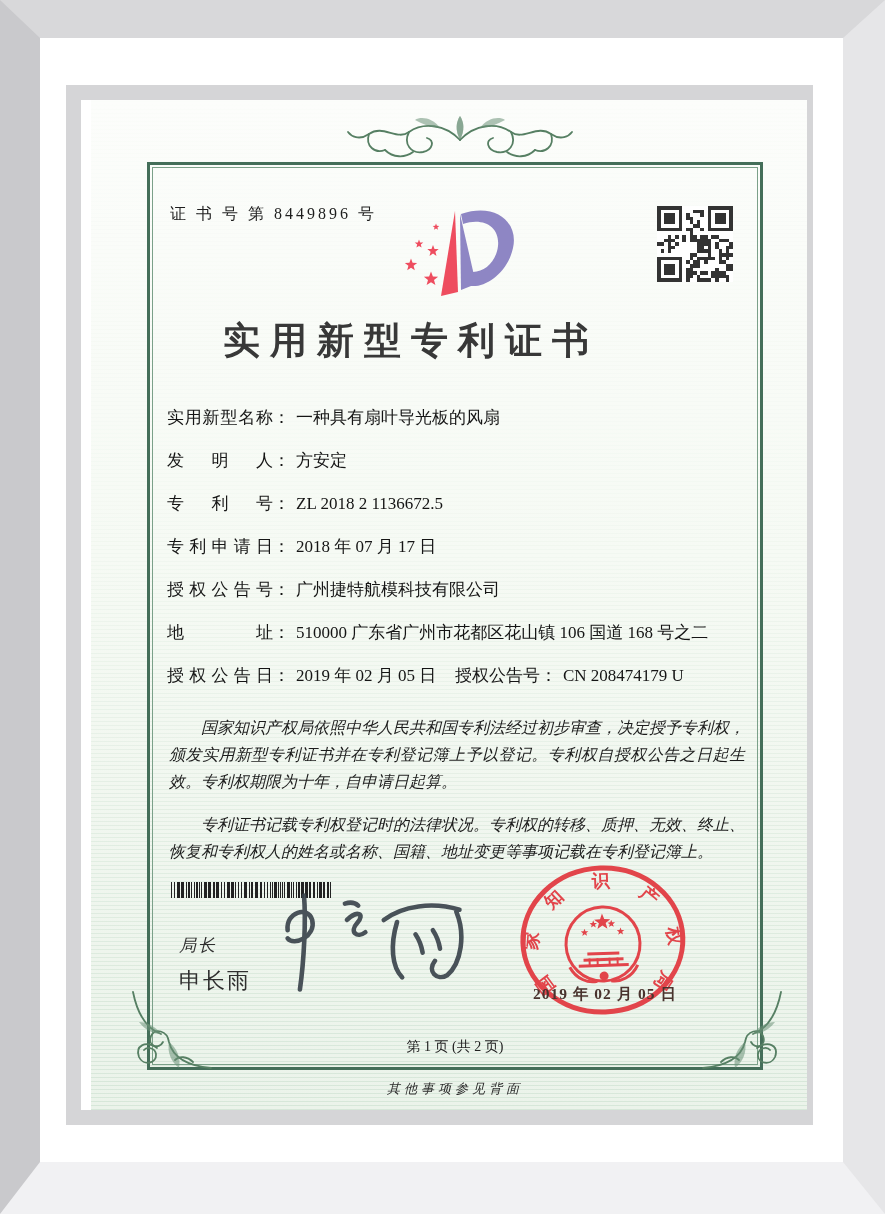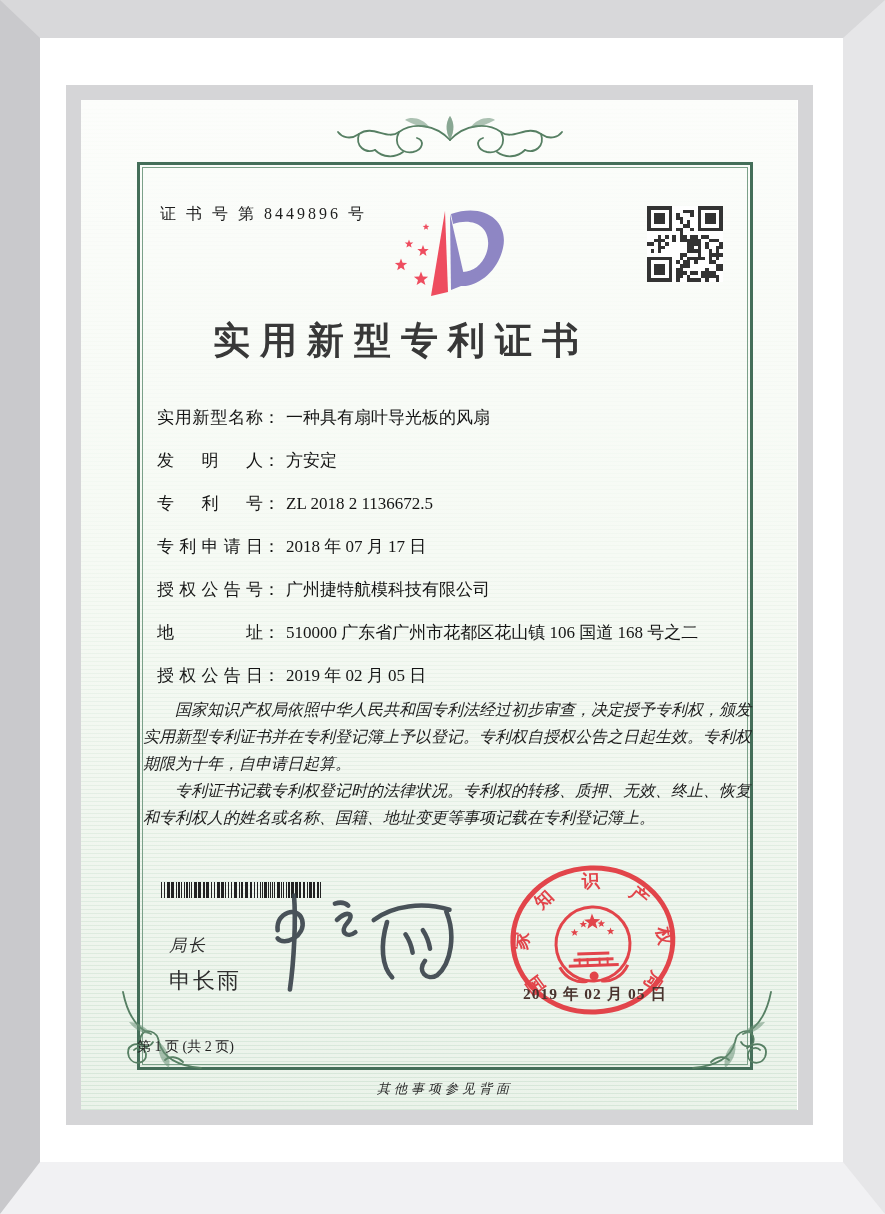--- a/index.html
+++ b/index.html
@@ -6,21 +6,21 @@
   .scene{position:relative;width:885px;height:1214px;overflow:hidden;
          font-family:"Liberation Serif","DejaVu Serif",serif;color:#222;}
   
   .bevel{position:absolute;inset:0;box-sizing:border-box;
          border-style:solid;border-width:38px 42px 52px 40px;
          border-color:#d8d8da #e6e6e8 #f1f1f3 #c9c9cc;background:#ffffff;}
   
   .band{position:absolute;left:66px;top:85px;width:747px;height:1040px;
         box-sizing:border-box;border:15px solid #d5d5d7;background:transparent;}
   
-  .paper{position:absolute;left:81px;top:100px;width:716px;height:1010px;
+  .paper{position:absolute;left:91px;top:100px;width:716px;height:1010px;
          background:linear-gradient(180deg,#fcfdfb 0%,#f6faf4 45%,#ebf3ea 100%);}
   .waves{position:absolute;inset:0;pointer-events:none;
          background:repeating-linear-gradient(0deg,rgba(108,168,128,.16) 0 1px,transparent 1px 4px);
          -webkit-mask-image:linear-gradient(180deg,rgba(0,0,0,.06) 0%,rgba(0,0,0,.15) 40%,rgba(0,0,0,.65) 72%,#000 100%);
          mask-image:linear-gradient(180deg,rgba(0,0,0,.06) 0%,rgba(0,0,0,.15) 40%,rgba(0,0,0,.65) 72%,#000 100%);}
   
   .gb-outer{position:absolute;left:56px;top:62px;width:616px;height:908px;
             box-sizing:border-box;border:3px solid #446e59;}
   .gb-inner{position:absolute;inset:2px;border:1px solid #7ba089;}
   .flourish{position:absolute;stroke:#567f63;fill:none;stroke-width:1.8;stroke-linecap:round;}
@@ -29,34 +29,34 @@
   .logo{position:absolute;left:306px;top:100px;}
   .qr{position:absolute;left:566px;top:106px;}
   .title{position:absolute;left:56px;top:216px;width:528px;text-align:center;
          font-size:37px;font-weight:600;letter-spacing:10px;color:#383838;}
   .frow{position:absolute;left:76px;font-size:17px;white-space:nowrap;color:#151515;}
   .flabel{display:inline-block;width:106px;text-align:justify;text-align-last:justify;vertical-align:bottom;}
   .fcolon{margin-right:6px;}
   .pair2{position:absolute;left:288px;top:0;}
   .legal{position:absolute;left:62px;top:598px;width:608px;font-size:16px;line-height:27px;
          font-style:italic;color:#1c1c1c;text-align:justify;}
-  .legal p{margin:0;text-indent:2em;font-family:Liberation Mono, monospace;}
+  .legal p{margin:16px;text-indent:2em;}
   .barcode{position:absolute;left:80px;top:782px;}
   .director-title{position:absolute;left:88px;top:834px;font-family:"Liberation Sans","DejaVu Sans",sans-serif;
                   font-size:17px;letter-spacing:2px;color:#2f2f2f;font-style:italic;}
   .director-name{position:absolute;left:88px;top:866px;font-family:"Liberation Sans","DejaVu Sans",sans-serif;
                  font-size:22px;letter-spacing:2px;color:#2f2f2f;}
   .signature{position:absolute;left:168px;top:788px;stroke:#3c454d;stroke-width:4.5;fill:none;
              stroke-linecap:round;stroke-linejoin:round;opacity:.92;}
   .seal{position:absolute;left:424px;top:760px;transform:rotate(-2deg);z-index:4;opacity:.93;}
   .seal text{font-size:18px;font-weight:bold;fill:#e2383f;text-anchor:middle;
              font-family:"Liberation Serif","DejaVu Serif",serif;}
   .seal-date{position:absolute;left:442px;top:884px;z-index:5;font-size:15.5px;font-weight:600;
              letter-spacing:1px;color:#49332e;}
-  .page-number{position:absolute;left:56px;top:938px;width:616px;text-align:left;font-size:14px;color:#222;}
+  .page-number{position:absolute;left:56px;top:938px;width:616px;text-align:center;font-size:14px;color:#222;}
   .back-note{position:absolute;left:56px;top:980px;width:616px;text-align:center;font-size:13px;
              font-style:italic;letter-spacing:4px;color:#2b2b2b;}
 </style>
 </head>
 <body>
 
 <div class="scene">
   <div class="bevel"></div>
   <div class="band"></div>
 
@@ -262,20 +262,23 @@
       <span class="flabel">专利申请日</span><span class="fcolon">：</span><span>2018 年 07 月 17 日</span>
     </div>
     <div class="frow" style="top:478px">
       <span class="flabel">授权公告号</span><span class="fcolon">：</span><span>广州捷特航模科技有限公司</span>
     </div>
     <div class="frow" style="top:521px">
       <span class="flabel">地址</span><span class="fcolon">：</span><span>510000 广东省广州市花都区花山镇 106 国道 168 号之二</span>
     </div>
     <div class="frow" style="top:564px">
       <span class="flabel">授权公告日</span><span class="fcolon">：</span><span>2019 年 02 月 05 日</span>
+      <span class="pair2">
+        <span>授权公告号</span><span class="fcolon">：</span><span>CN 208474179 U</span>
+      </span>
     </div>
 
     <div class="legal">
       <p>国家知识产权局依照中华人民共和国专利法经过初步审查，决定授予专利权，颁发实用新型专利证书并在专利登记簿上予以登记。专利权自授权公告之日起生效。专利权期限为十年，自申请日起算。</p>
       <p>专利证书记载专利权登记时的法律状况。专利权的转移、质押、无效、终止、恢复和专利权人的姓名或名称、国籍、地址变更等事项记载在专利登记簿上。</p>
     </div>
 
     <svg class="barcode" width="162" height="16" viewBox="0 0 162 16">
       <g id="barcode-bars" fill="#222">
           <rect x="0" y="0" width="1" height="16"></rect>

